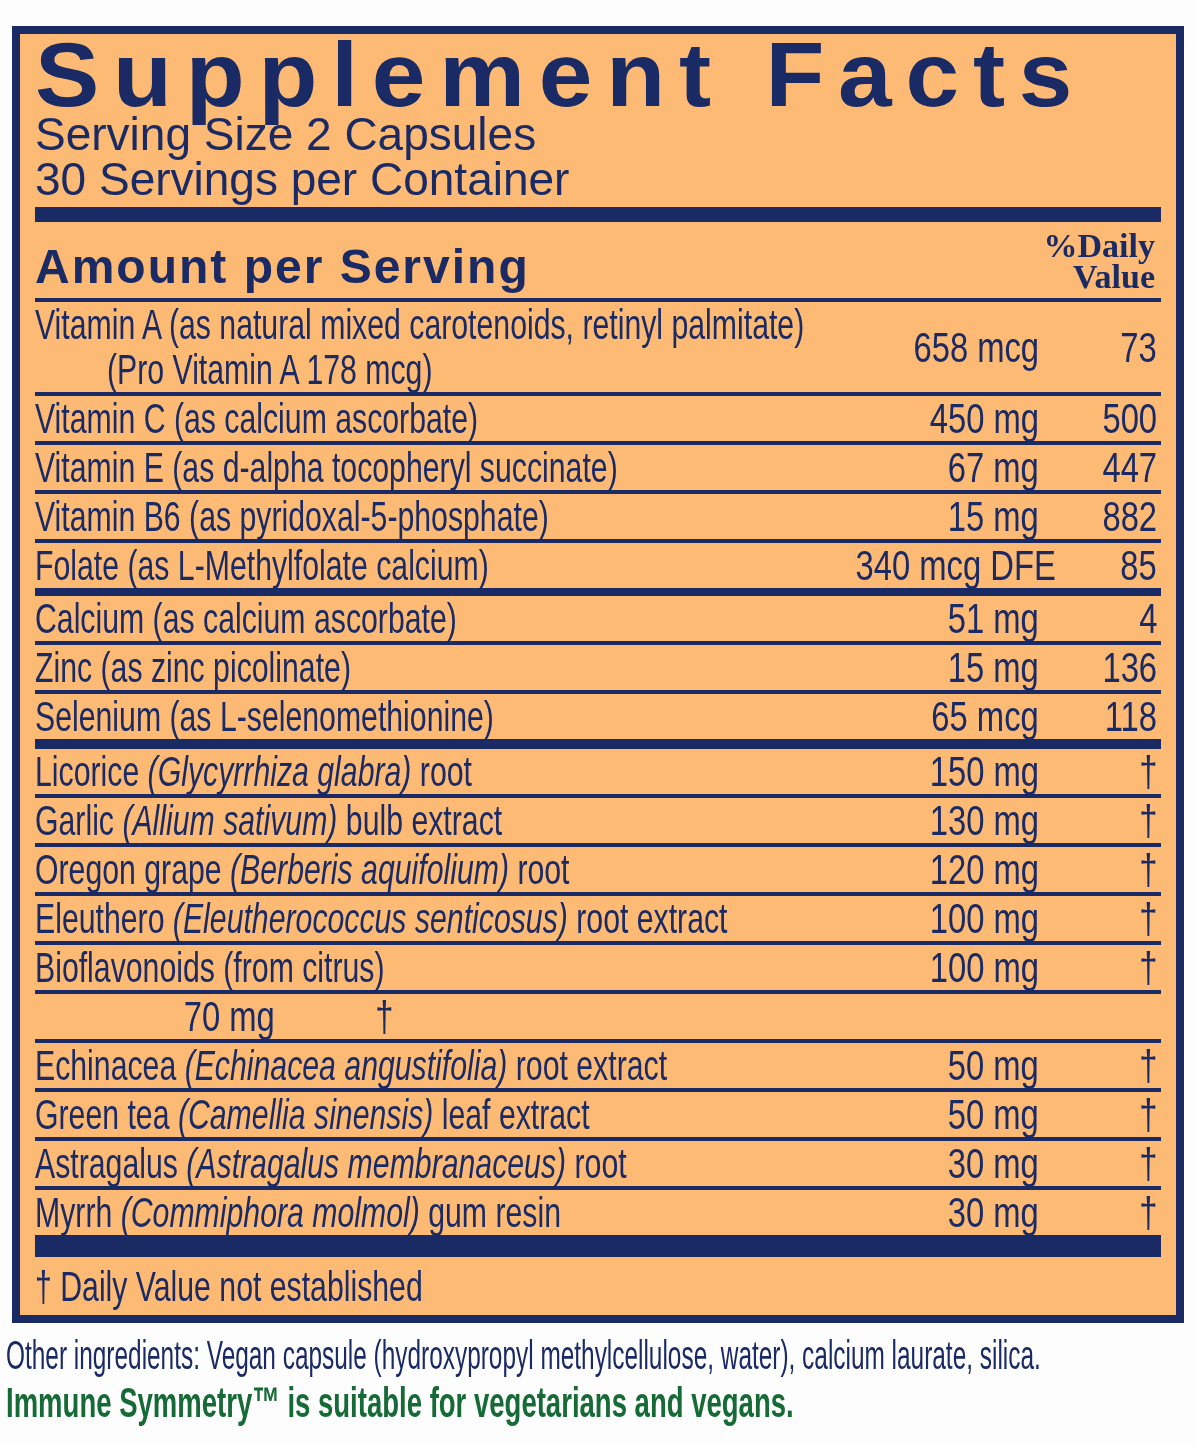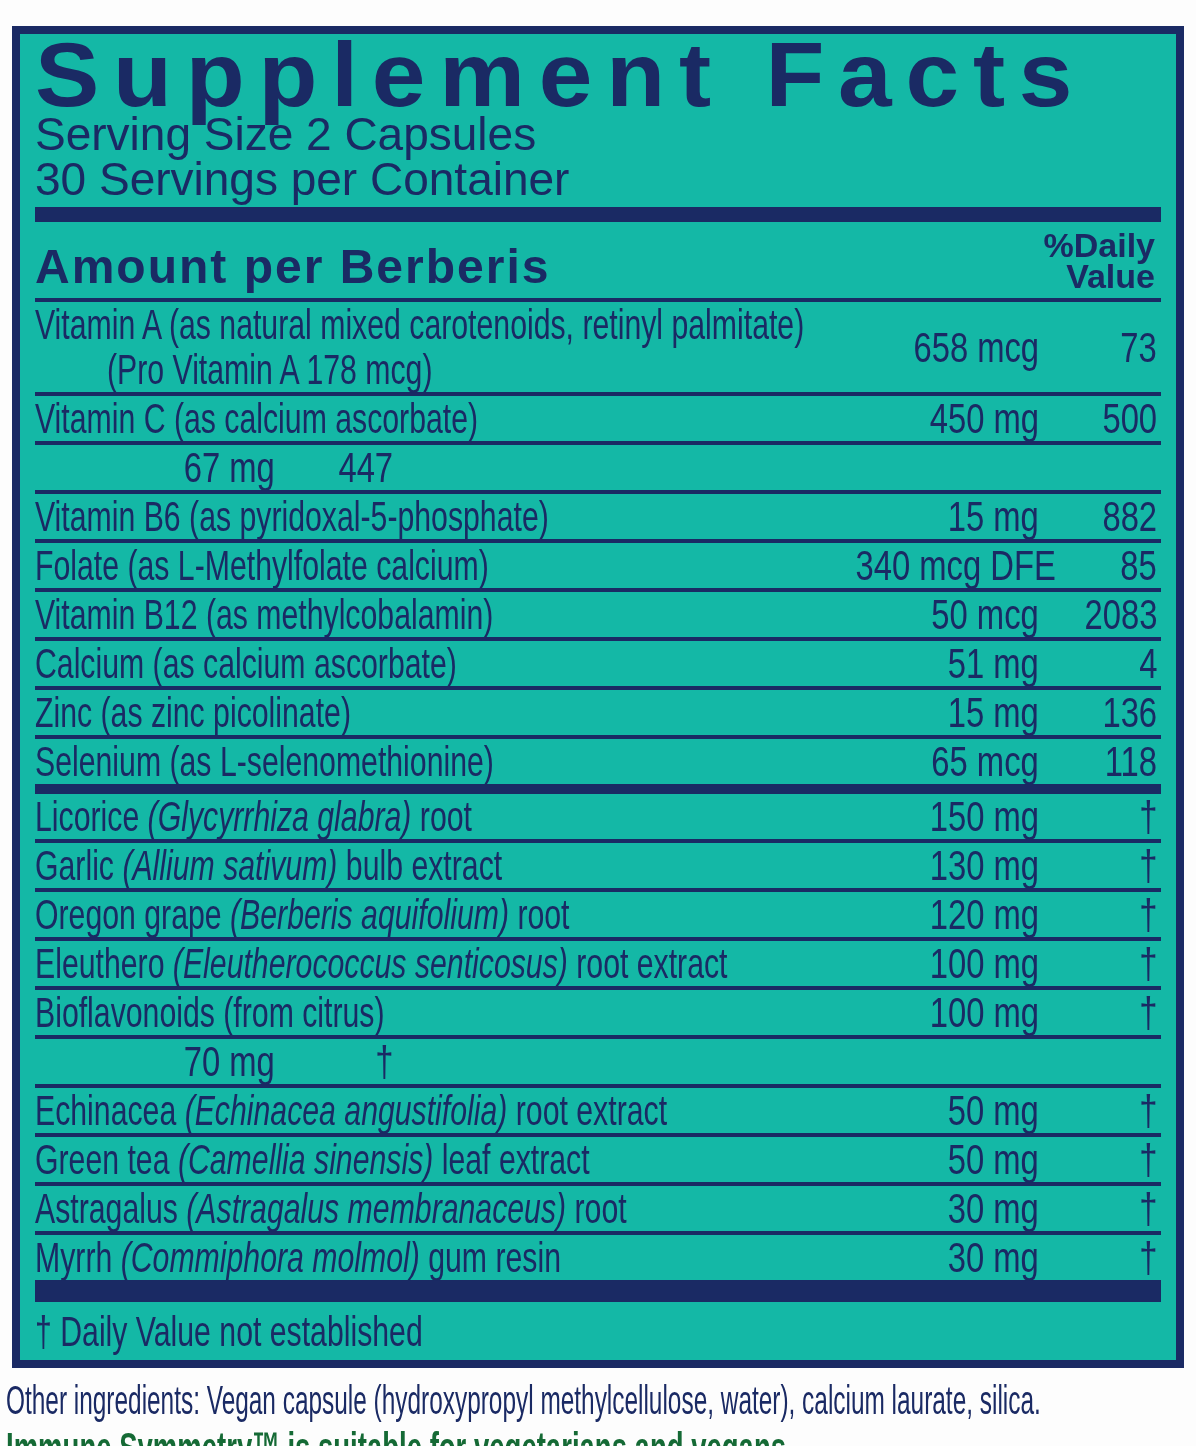--- a/index.html
+++ b/index.html
@@ -6,21 +6,21 @@
     --navy:#1a2a64;
     --green:#156a35;
   }
   *{margin:0;padding:0;box-sizing:border-box;}
   html,body{width:1196px;height:1446px;overflow:hidden;background:#fdfdfd;}
   body{font-family:"Liberation Sans", sans-serif;color:var(--navy);}
 
   .panel{
     margin:26px 12px 0 12px;
     border:8px solid var(--navy);
-    background:#14b8a6;
+    background:#fdba74;
     padding:0 15px;
   }
 
   
   .sq{display:inline-block;white-space:nowrap;transform-origin:0 55%;}
   .sqr{display:inline-block;white-space:nowrap;transform-origin:100% 55%;}
   .sx72{transform:scaleX(.72);}
   .sx78{transform:scaleX(.78);}
   .sx61{transform:scaleX(.61);}
   .sx64{transform:scaleX(.64);}
@@ -34,21 +34,21 @@
 
   .bar{background:var(--navy);}
   .head-bar{height:15px;margin-top:5px;}
   .footer-bar{height:22px;}
 
   .colhead{
     display:flex;justify-content:space-between;align-items:flex-end;
     padding:8px 0 6px 0;
   }
   .amount-head{font-size:48px;font-weight:bold;letter-spacing:2px;line-height:50px;}
-  .dv-head{font-size:34px;font-weight:bold;line-height:31px;text-align:right;padding-right:6px;}
+  .dv-head{font-size:34px;font-weight:bold;line-height:31px;text-align:right;padding-right:6px;font-family:Liberation Serif, serif;}
 
   .sep{height:4px;background:var(--navy);}
   .sep-thick{height:10px;}
 
   .row{display:flex;align-items:center;}
   .cell-name{flex:1;min-width:0;white-space:nowrap;}
   .cell-amt{width:240px;text-align:right;}
   .cell-dv{width:122px;text-align:right;padding-right:4px;}
   .row-line{font-size:42px;line-height:45px;padding-top:0px;}
   .name2{padding-left:72px;display:none;}
@@ -72,21 +72,21 @@
   <div class="serving-line">
     <span class="sq">Serving Size 2 Capsules</span>
   </div>
   <div class="serving-line">
     <span class="sq">30 Servings per Container</span>
   </div>
 
   <div class="bar head-bar"></div>
 
   <div class="colhead">
-    <div class="amount-head">Amount per Berberis</div>
+    <div class="amount-head">Amount per Serving</div>
     <div class="dv-head">
       <span>%Daily</span><br>
       <span>Value</span>
     </div>
   </div>
   <div class="sep"></div>
 
   <div id="rows">
   <div class="row">
     <div class="cell-name row-line">
@@ -102,20 +102,24 @@
     <div class="cell-name row-line">
       <span class="sq sx72"><span class="pre">Vitamin C (as calcium ascorbate)</span><span class="lat"></span><span class="post"></span></span>
       
     </div>
     <div class="cell-amt row-line"><span class="sqr sx78 amt">450 mg</span></div>
     <div class="cell-dv row-line"><span class="sqr sx78 dvv">500</span></div>
   </div>
   <div class="sep"></div>
 
   <div class="row">
+    <div class="cell-name row-line">
+      <span class="sq sx72"><span class="pre">Vitamin E (as d-alpha tocopheryl succinate)</span><span class="lat"></span><span class="post"></span></span>
+      
+    </div>
     <div class="cell-amt row-line"><span class="sqr sx78 amt">67 mg</span></div>
     <div class="cell-dv row-line"><span class="sqr sx78 dvv">447</span></div>
   </div>
   <div class="sep"></div>
 
   <div class="row">
     <div class="cell-name row-line">
       <span class="sq sx72"><span class="pre">Vitamin B6 (as pyridoxal-5-phosphate)</span><span class="lat"></span><span class="post"></span></span>
       
     </div>
@@ -127,28 +131,20 @@
   <div class="row">
     <div class="cell-name row-line">
       <span class="sq sx72"><span class="pre">Folate (as L-Methylfolate calcium)</span><span class="lat"></span><span class="post"></span></span>
       
     </div>
     <div class="cell-amt row-line"><span class="sqr sx78 amt">340 mcg DFE</span></div>
     <div class="cell-dv row-line"><span class="sqr sx78 dvv">85</span></div>
   </div>
   <div class="sep"></div>
 
-  <div class="row">
-    <div class="cell-name row-line">
-      <span class="sq sx72"><span class="pre">Vitamin B12 (as methylcobalamin)</span><span class="lat"></span><span class="post"></span></span>
-      
-    </div>
-    <div class="cell-amt row-line"><span class="sqr sx78 amt">50 mcg</span></div>
-    <div class="cell-dv row-line"><span class="sqr sx78 dvv">2083</span></div>
-  </div>
   <div class="sep"></div>
 
   <div class="row">
     <div class="cell-name row-line">
       <span class="sq sx72"><span class="pre">Calcium (as calcium ascorbate)</span><span class="lat"></span><span class="post"></span></span>
       
     </div>
     <div class="cell-amt row-line"><span class="sqr sx78 amt">51 mg</span></div>
     <div class="cell-dv row-line"><span class="sqr sx78 dvv">4</span></div>
   </div>

